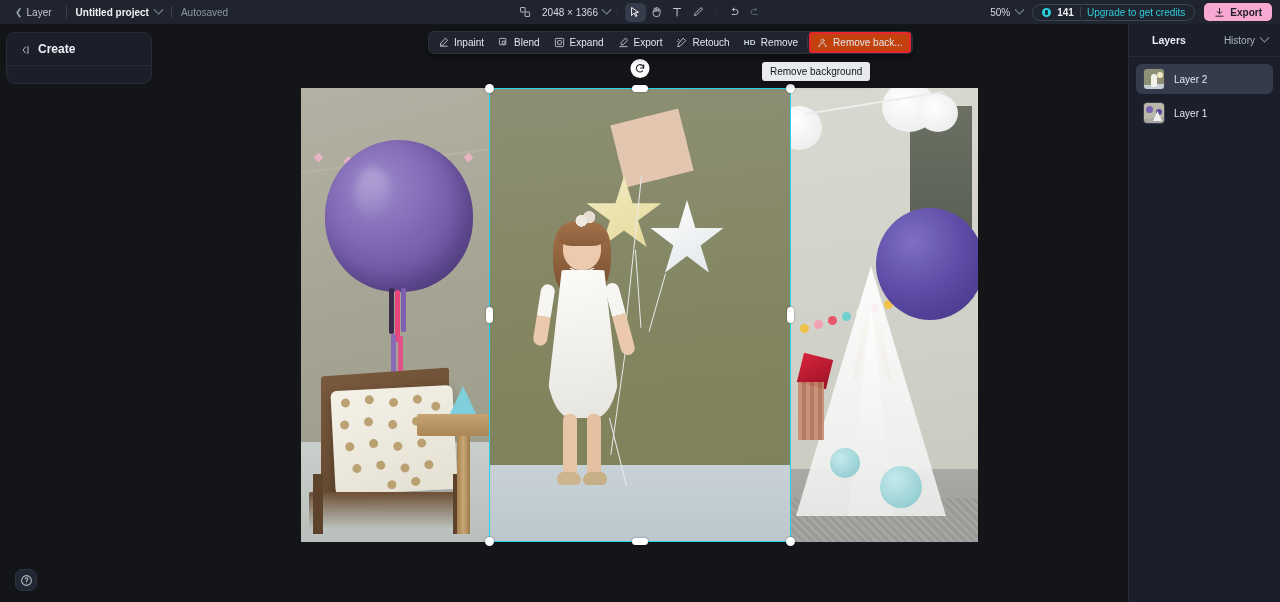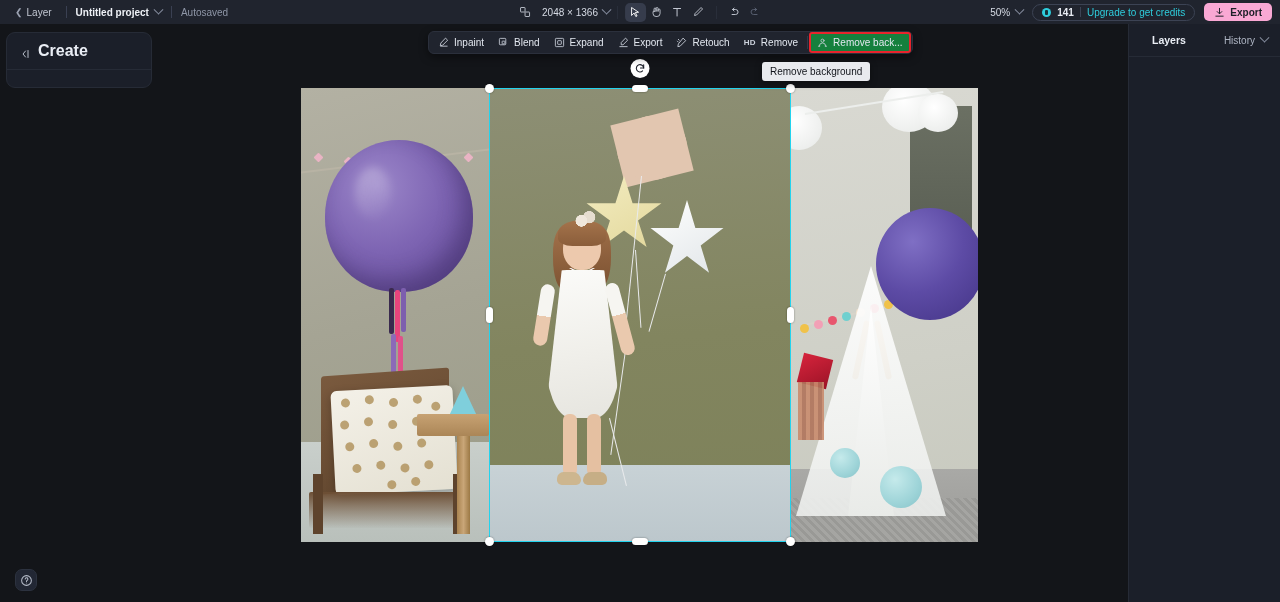--- a/index.html
+++ b/index.html
@@ -82,21 +82,21 @@
   
   .left-panel {
     position: absolute; left: 6px; top: 32px; width: 146px;
     background: #1b1f29; border: 1px solid #262b36;
     border-radius: 9px; padding: 0 0 9px 0; z-index: 30;
   }
   .lp-head {
     display: flex; align-items: flex-end; gap: 7px;
     padding: 9px 12px 9px 12px;
     border-bottom: 1px solid #262b36;
-    font-size: 16px; font-weight: bold; color: #eaeef5;
+    font-size: 12px; font-weight: bold; color: #eaeef5;
     cursor: pointer;
   }
   .lp-items { padding: 8px 8px 0 8px; display: flex; flex-direction: column; gap: 7px; }
   .lp-item {
     display: flex; align-items: center; gap: 9px;
     background: #222734; border: 1px solid #2c323f;
     border-radius: 7px; padding: 7px 10px;
     font-size: 10px; color: #e3e8f0; cursor: pointer;
   }
   .lp-ico { width: 12px; height: 12px; color: #c2c8d4; display: flex; align-items: center; justify-content: center; }
@@ -286,21 +286,21 @@
     position:absolute; left: 428px; top: 31px; height: 23px;
     background:#20242e; border:1px solid #2b303c; border-radius: 6px;
     display:flex; align-items:center; padding: 0 2px; z-index: 45;
     box-shadow: 0 3px 10px rgba(0,0,0,.45);
   }
   .ft-item {
     display:flex; align-items:center; gap: 5px;
     font-size: 10px; color:#e2e7ef; padding: 4px 7px;
     border-radius: 4px; cursor:pointer; white-space:nowrap;
   }
-  .ft-item.highlight { outline: 2px solid #e8242c; outline-offset: -1px; background:#15803d; border-radius:2px; }
+  .ft-item.highlight { outline: 2px solid #e8242c; outline-offset: -1px; background:#c2410c; border-radius:2px; }
   .ft-ico { width: 11px; height: 11px; display:flex; align-items:center; justify-content:center; color:#cdd3de; }
   .hd-badge { font-size: 8px; font-weight: bold; color:#cdd3de; letter-spacing:.3px; }
   .ft-sep { width:1px; height: 13px; background:#343a49; margin: 0 2px; }
 
   .tooltip {
     position:absolute; left: 762px; top: 62px; z-index: 46;
     background:#e8eaee; color:#11141a;
     font-size: 10px; padding: 4px 8px; border-radius: 3px;
     white-space:nowrap; box-shadow: 0 2px 7px rgba(0,0,0,.4);
   }
@@ -645,16 +645,33 @@
 
   <div class="right-panel">
     <div class="rp-head">
       <span class="rp-title">Layers</span>
       <span class="rp-history">
         <span>History</span>
         <span class="caret"></span>
       </span>
     </div>
     <div class="layers">
+      <div class="layer-row sel">
+        <span class="thumb">
+          <span class="th-a"></span>
+            <span class="th-a-girl"></span>
+            <span class="th-a-bal"></span>
+        </span>
+        <span class="layer-label">Layer 2</span>
+      </div>
+      <div class="layer-row">
+        <span class="thumb">
+          <span class="th-b"></span>
+            <span class="th-b-p1"></span>
+            <span class="th-b-p2"></span>
+            <span class="th-b-w"></span>
+        </span>
+        <span class="layer-label">Layer 1</span>
+      </div>
     </div>
   </div>
 
 </div>
 
 </body></html>

